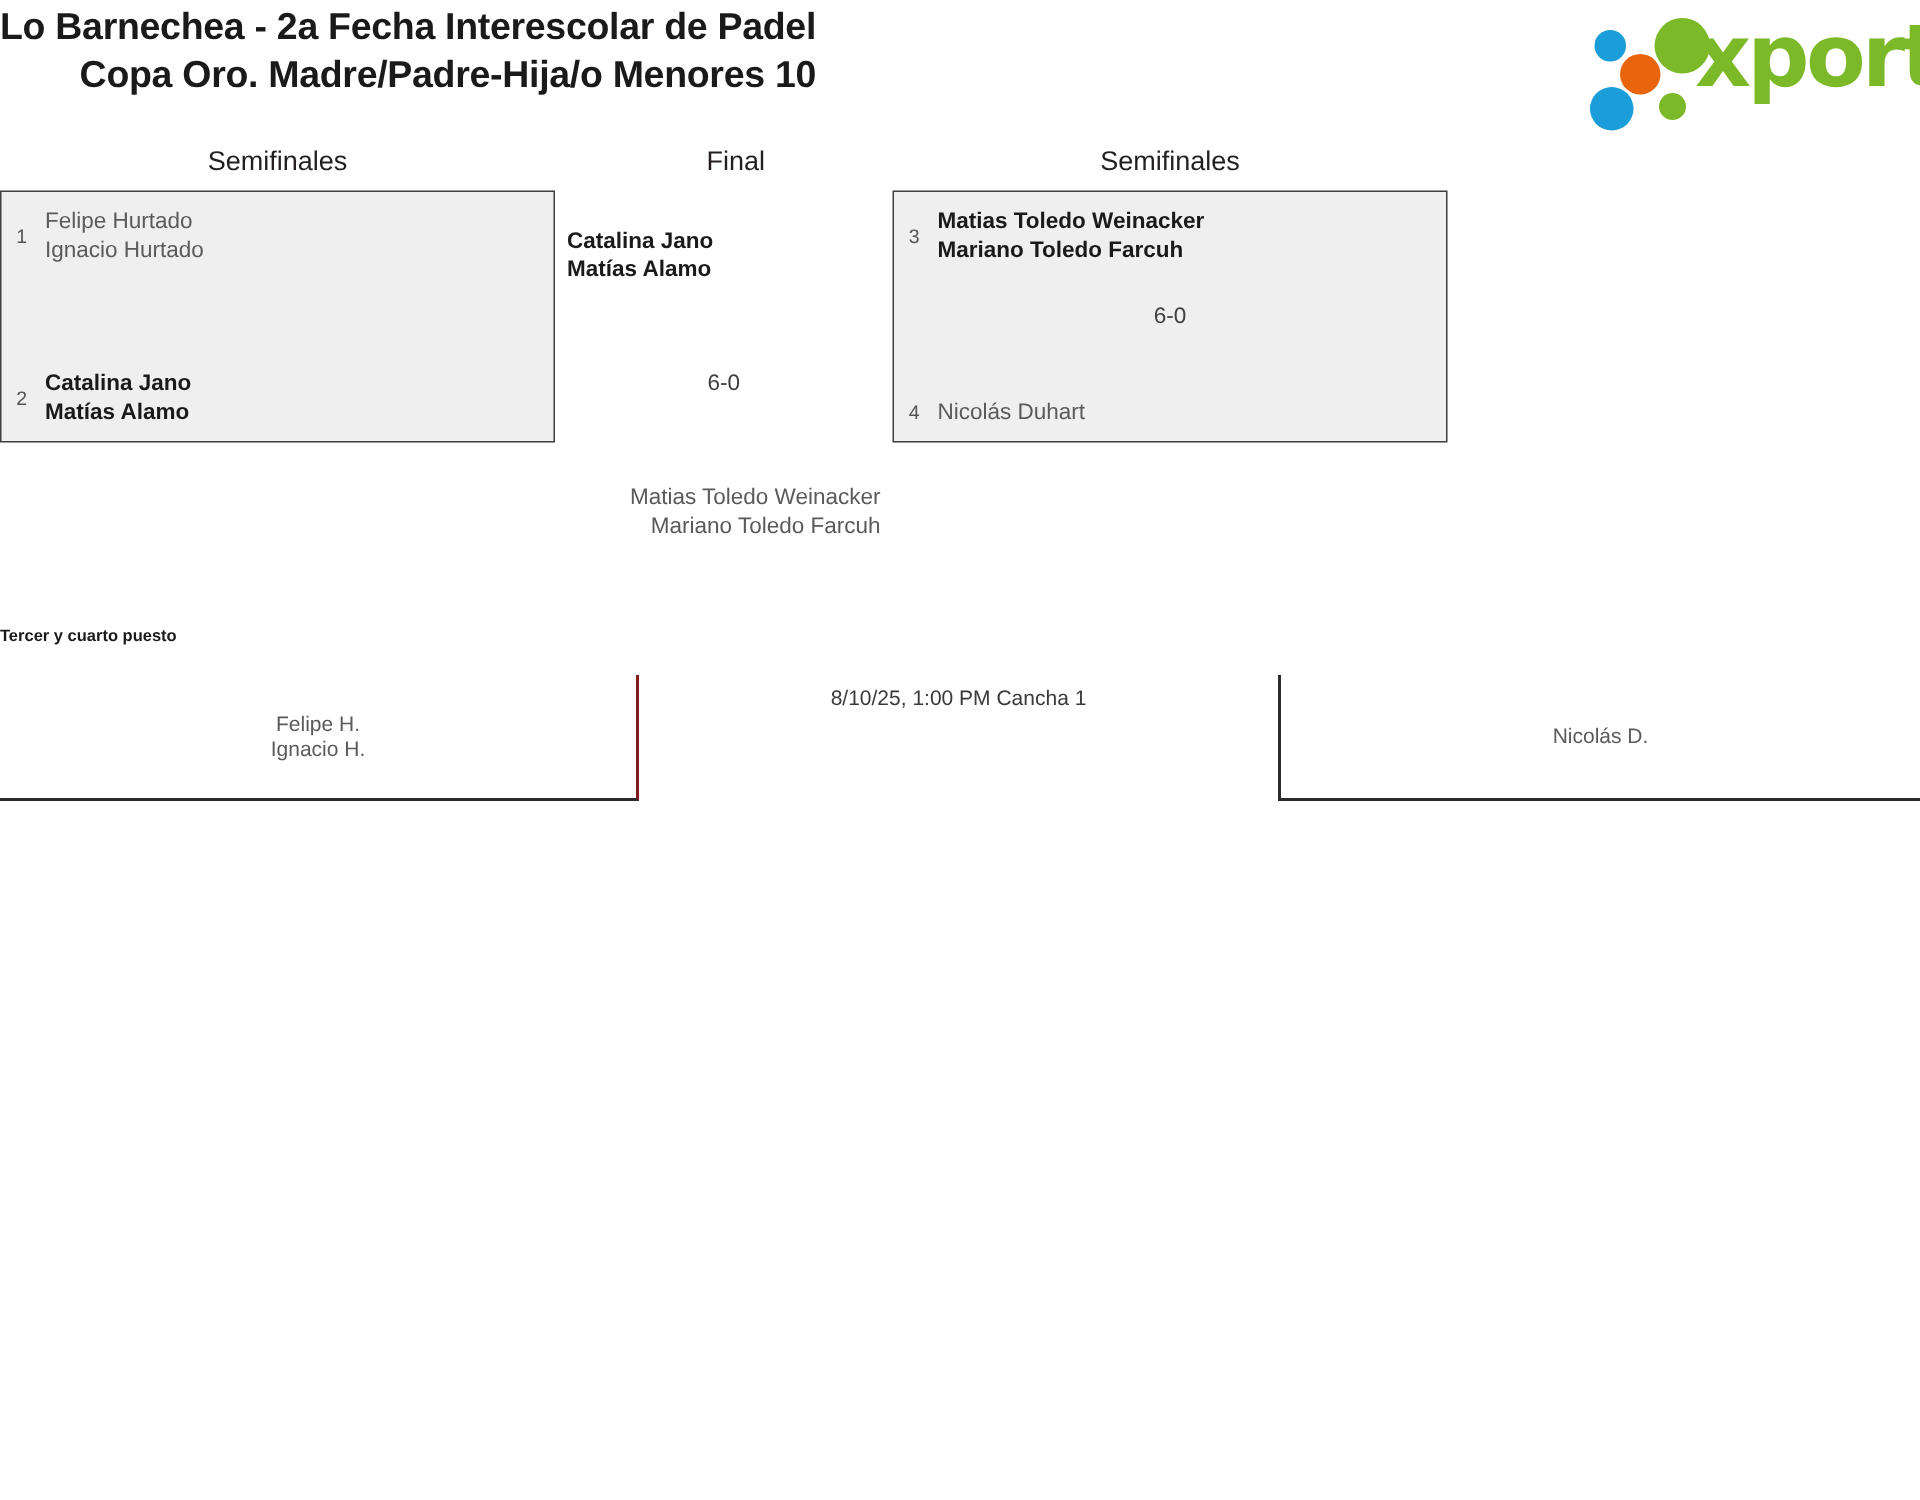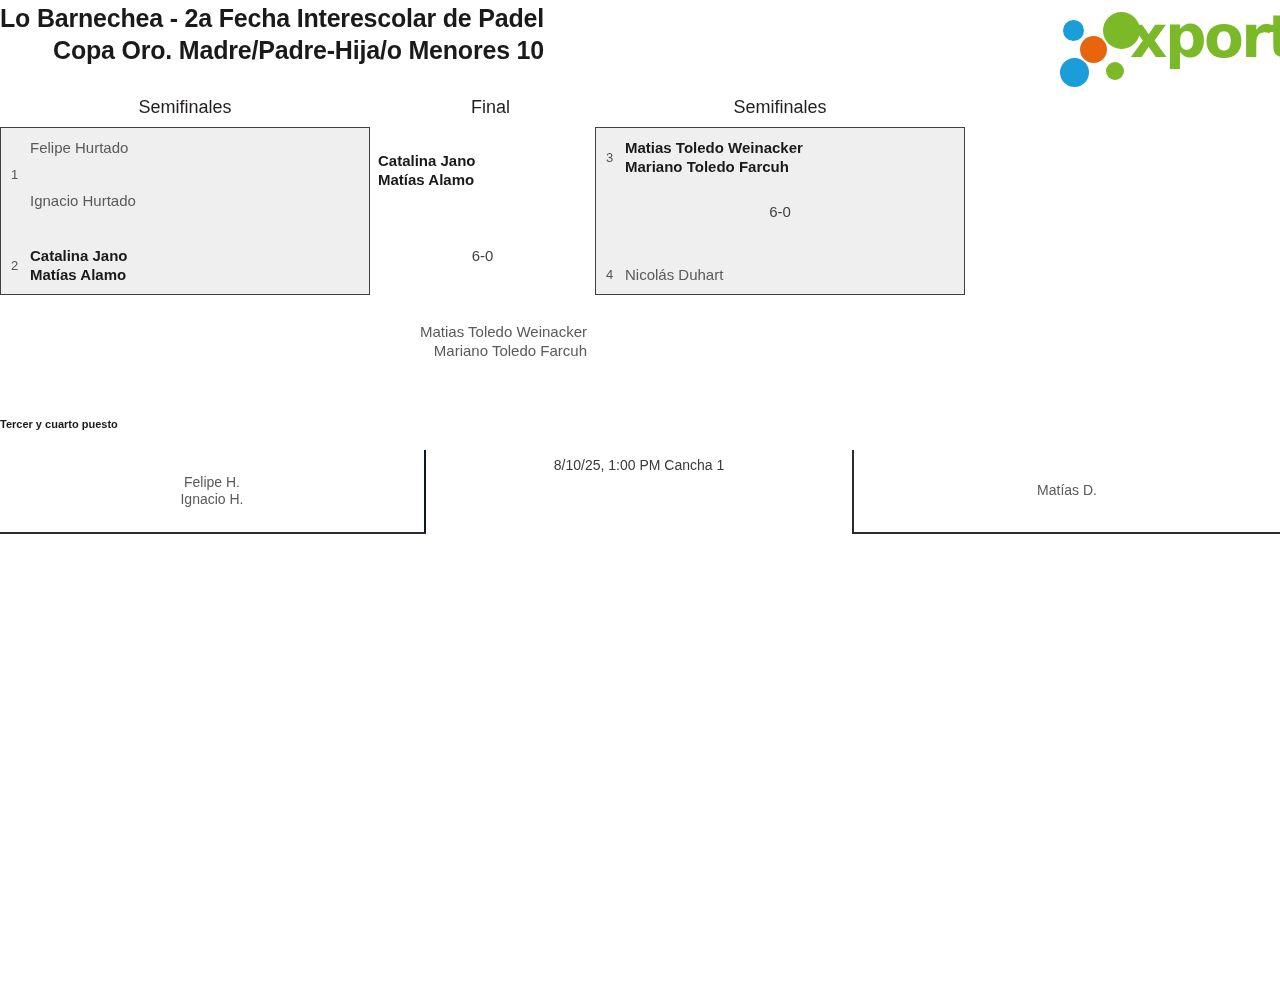--- a/index.html
+++ b/index.html
@@ -106,21 +106,21 @@
     text-align: center;
     flex: 0 0 auto;
   }
   .team-names {
     display: flex;
     flex-direction: column;
     line-height: 19px;
     font-size: 15px;
   }
   .winner .team-names { font-weight: 700; color: #1a1a1a; }
-  .loser  .team-names { font-weight: 400; color: #5a5a5a; gap: 34px; }
+  .loser  .team-names { font-weight: 400; color: #5a5a5a; }
   .single-line .team-names { line-height: 19px; justify-content: flex-end; }
 
   .box-score {
     position: absolute;
     left: 0;
     top: 50%;
     transform: translateY(-50%);
     width: 100%;
     text-align: center;
     font-size: 15px;
@@ -177,21 +177,21 @@
   .tp-box {
     position: absolute;
     top: 450px;
     height: 84px;
     border-bottom: 2px solid #2b2b2b;
     text-decoration: underline;
   }
   .tp-left {
     left: 0px;
     width: 426px;
-    border-right: 2px solid #0f172a;
+    border-right: 2px solid #7f1d1d;
   }
   .tp-center {
     left: 426px;
     width: 426px;
     border: none;
   }
   .tp-right {
     left: 852px;
     width: 428px;
     border-left: 2px solid #2b2b2b;
@@ -291,17 +291,17 @@
       <span class="nm">Ignacio H.</span>
     </div>
   </div>
 
   <div class="tp-box tp-center">
     <div class="tp-text">8/10/25, 1:00 PM Cancha 1</div>
   </div>
 
   <div class="tp-box tp-right">
     <div class="tp-text">
-      <span class="nm">Matías D.</span>
+      <span class="nm">Nicolás D.</span>
     </div>
   </div>
 
 </div>
 
 </body></html>

